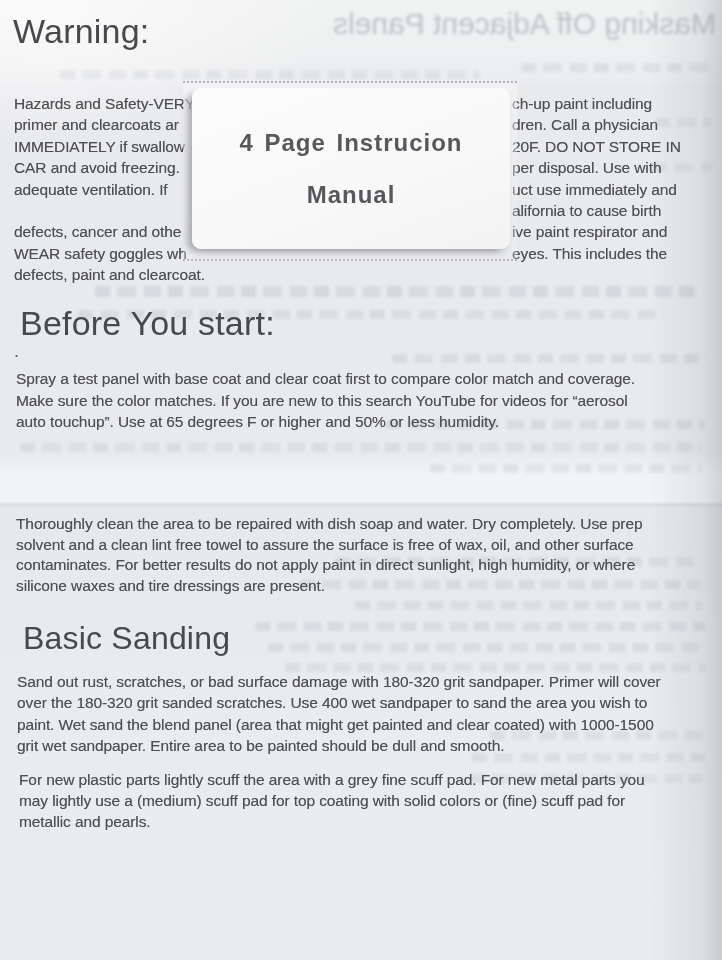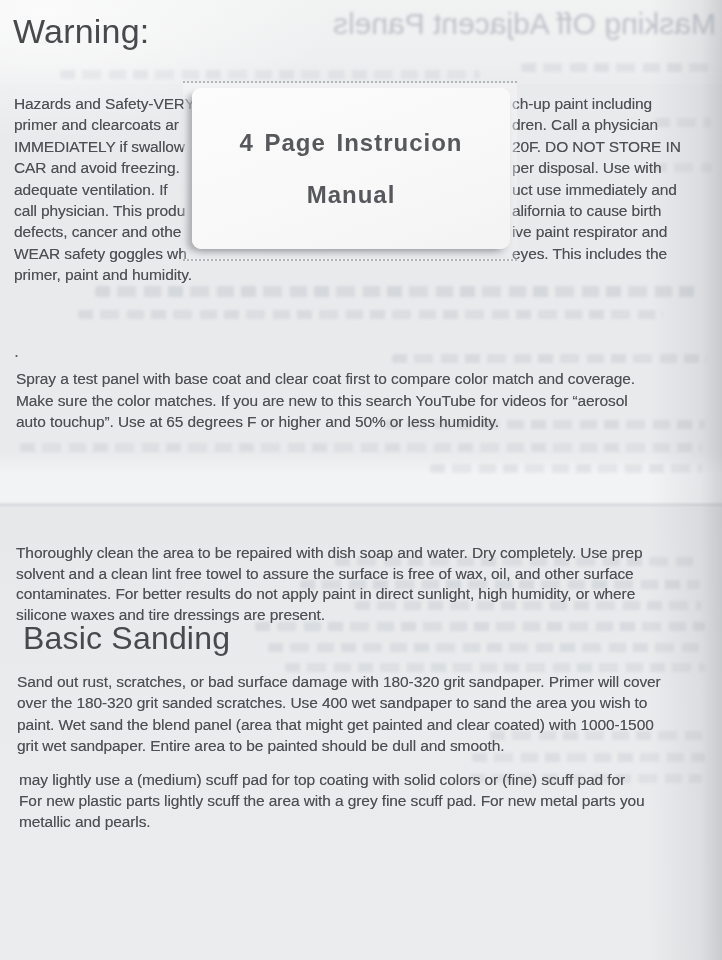--- a/index.html
+++ b/index.html
@@ -133,59 +133,59 @@
         <span class="wl">CAR and avoid freezing.</span>
         <span class="wr">per disposal. Use with</span>
       </div>
 
       <div class="ln">
         <span class="wl">adequate ventilation. If</span>
         <span class="wr">uct use immediately and</span>
       </div>
 
       <div class="ln">
-        <span class="wl">call physician. This produ</span>
         <span class="wr">alifornia to cause birth</span>
       </div>
 
       <div class="ln">
         <span class="wl">defects, cancer and othe</span>
         <span class="wr">ive paint respirator and</span>
       </div>
 
       <div class="ln">
         <span class="wl">WEAR safety goggles wh</span>
         <span class="wr">eyes. This includes the</span>
       </div>
 
       <div class="ln">
-        <span class="wl">primer, paint and humidity.</span>
+        <span class="wl">defects, paint and clearcoat.</span>
         <span class="wr"></span>
       </div>
     </div>
 
   <div class="backing"></div>
   <div class="sticker">
     <div class="slabel">4 Page Instrucion</div>
     <div class="slabel">Manual</div>
   </div>
 
+  <div class="h-big" style="left:20px;top:304px">Before You start:</div>
   <div class="stray-dot">.</div>
 
   <div class="para" id="para-before" style="left:16px;top:370px;width:700px">
 
       <div class="ln">Spray a test panel with base coat and clear coat first to compare color match and coverage.</div>
 
       <div class="ln">Make sure the color matches.  If you are new to this search YouTube for videos for “aerosol</div>
 
       <div class="ln">auto touchup”.  Use at 65 degrees F or higher and 50% or less humidity.</div>
     </div>
 
 
-  <div class="para" id="para-surface" style="left:16px;top:544px;width:702px">
+  <div class="para" id="para-surface" style="left:16px;top:515px;width:702px">
 
       <div class="ln">Thoroughly clean the area to be repaired with dish soap and water.  Dry completely. Use prep</div>
 
       <div class="ln">solvent and a clean lint free towel to assure the surface is free of wax, oil, and other surface</div>
 
       <div class="ln">contaminates. For better results do not apply paint in direct sunlight, high humidity, or where</div>
 
       <div class="ln">silicone waxes and tire dressings are present.</div>
     </div>
 
@@ -197,20 +197,20 @@
 
       <div class="ln">over the 180-320 grit sanded scratches. Use 400 wet sandpaper to sand the area you wish to</div>
 
       <div class="ln">paint. Wet sand the blend panel (area that might get painted and clear coated) with 1000-1500</div>
 
       <div class="ln">grit wet sandpaper. Entire area to be painted should be dull and smooth.</div>
     </div>
 
   <div class="para" id="para-sand2" style="left:19px;top:771px;width:702px">
 
+      <div class="ln">For new plastic parts lightly scuff the area with a grey fine scuff pad. For new metal parts you</div>
+
       <div class="ln">may lightly use a (medium) scuff pad for top coating with solid colors or (fine) scuff pad for</div>
 
-      <div class="ln">For new plastic parts lightly scuff the area with a grey fine scuff pad. For new metal parts you</div>
-
       <div class="ln">metallic and pearls.</div>
     </div>
 
 </div>
 
 </body></html>

